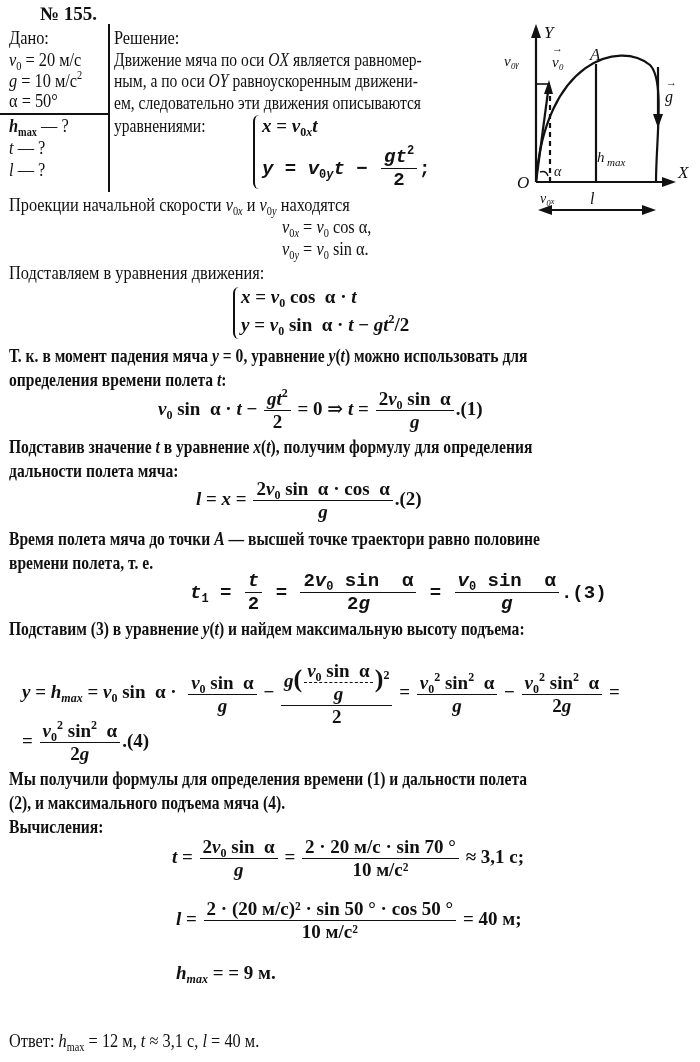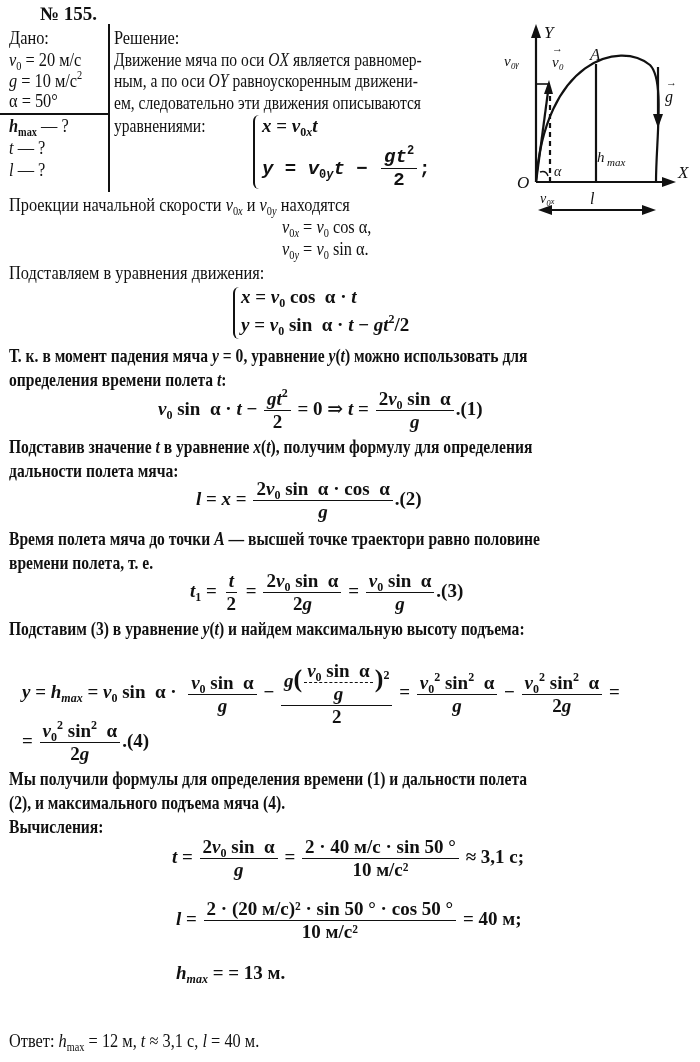--- a/index.html
+++ b/index.html
@@ -117,21 +117,21 @@
 <div class="abs t b cond2" style="left:9px;top:460px;">дальности полета мяча:</div>
 
 <div class="abs t b" style="left:196px;top:478px;"><i>l</i> = <i>x</i> = <span class="frac">
       <span class="num">2<i>v</i><sub>0</sub> sin &nbsp;α · cos &nbsp;α</span>
       <span class="den"><i>g</i></span>
     </span>.<span>(2)</span></div>
 
 <div class="abs t b cond2" style="left:9px;top:528px;"><span>Время полета мяча до точки </span><i>A</i><span> — высшей точке траектори равно половине</span></div>
 <div class="abs t b cond2" style="left:9px;top:552px;">времени полета, т. е.</div>
 
-<div class="abs t b" style="left:190px;top:570px;"><i>t</i><sub>1</sub> = <span class="frac">
+<div class="abs t b" style="left:190px;top:570px;font-family:Liberation Mono, monospace;"><i>t</i><sub>1</sub> = <span class="frac">
       <span class="num"><i>t</i></span>
       <span class="den">2</span>
     </span> = <span class="frac">
       <span class="num">2<i>v</i><sub>0</sub> sin &nbsp;α</span>
       <span class="den">2<i>g</i></span>
     </span> = <span class="frac">
       <span class="num"><i>v</i><sub>0</sub> sin &nbsp;α</span>
       <span class="den"><i>g</i></span>
     </span>.<span>(3)</span></div>
 
@@ -160,24 +160,24 @@
     </span>.<span>(4)</span></div>
 
 <div class="abs t b cond2" style="left:9px;top:768px;">Мы получили формулы для определения времени (1) и дальности полета</div>
 <div class="abs t b cond2" style="left:9px;top:792px;">(2), и максимального подъема мяча (4).</div>
 <div class="abs t b cond2" style="left:9px;top:816px;">Вычисления:</div>
 
 <div class="abs t b" style="left:172px;top:836px;"><i>t</i> = <span class="frac">
       <span class="num">2<i>v</i><sub>0</sub> sin &nbsp;α</span>
       <span class="den"><i>g</i></span>
     </span> = <span class="frac">
-      <span class="num">2 · 40 м/с · sin 50 °</span>
+      <span class="num">2 · 20 м/с · sin 70 °</span>
       <span class="den">10 м/с²</span>
     </span> <span>≈ 3,1 с;</span></div>
 
 <div class="abs t b" style="left:176px;top:898px;"><i>l</i> = <span class="frac">
       <span class="num">2 · (20 м/с)² · sin 50 ° · cos 50 °</span>
       <span class="den">10 м/с²</span>
     </span> <span>= 40 м;</span></div>
 
-<div class="abs t b" style="left:176px;top:962px;"><i>h</i><sub><i>max</i></sub> =  <span>= 13 м.</span></div>
+<div class="abs t b" style="left:176px;top:962px;"><i>h</i><sub><i>max</i></sub> =  <span>= 9 м.</span></div>
 
 <div class="abs t cond" style="left:9px;top:1030px;"><span>Ответ: </span><i>h</i><sub>max</sub> = 12 м, <i>t</i> ≈ 3,1 с, <i>l</i> = 40 м.</div>
 
 </body></html>

